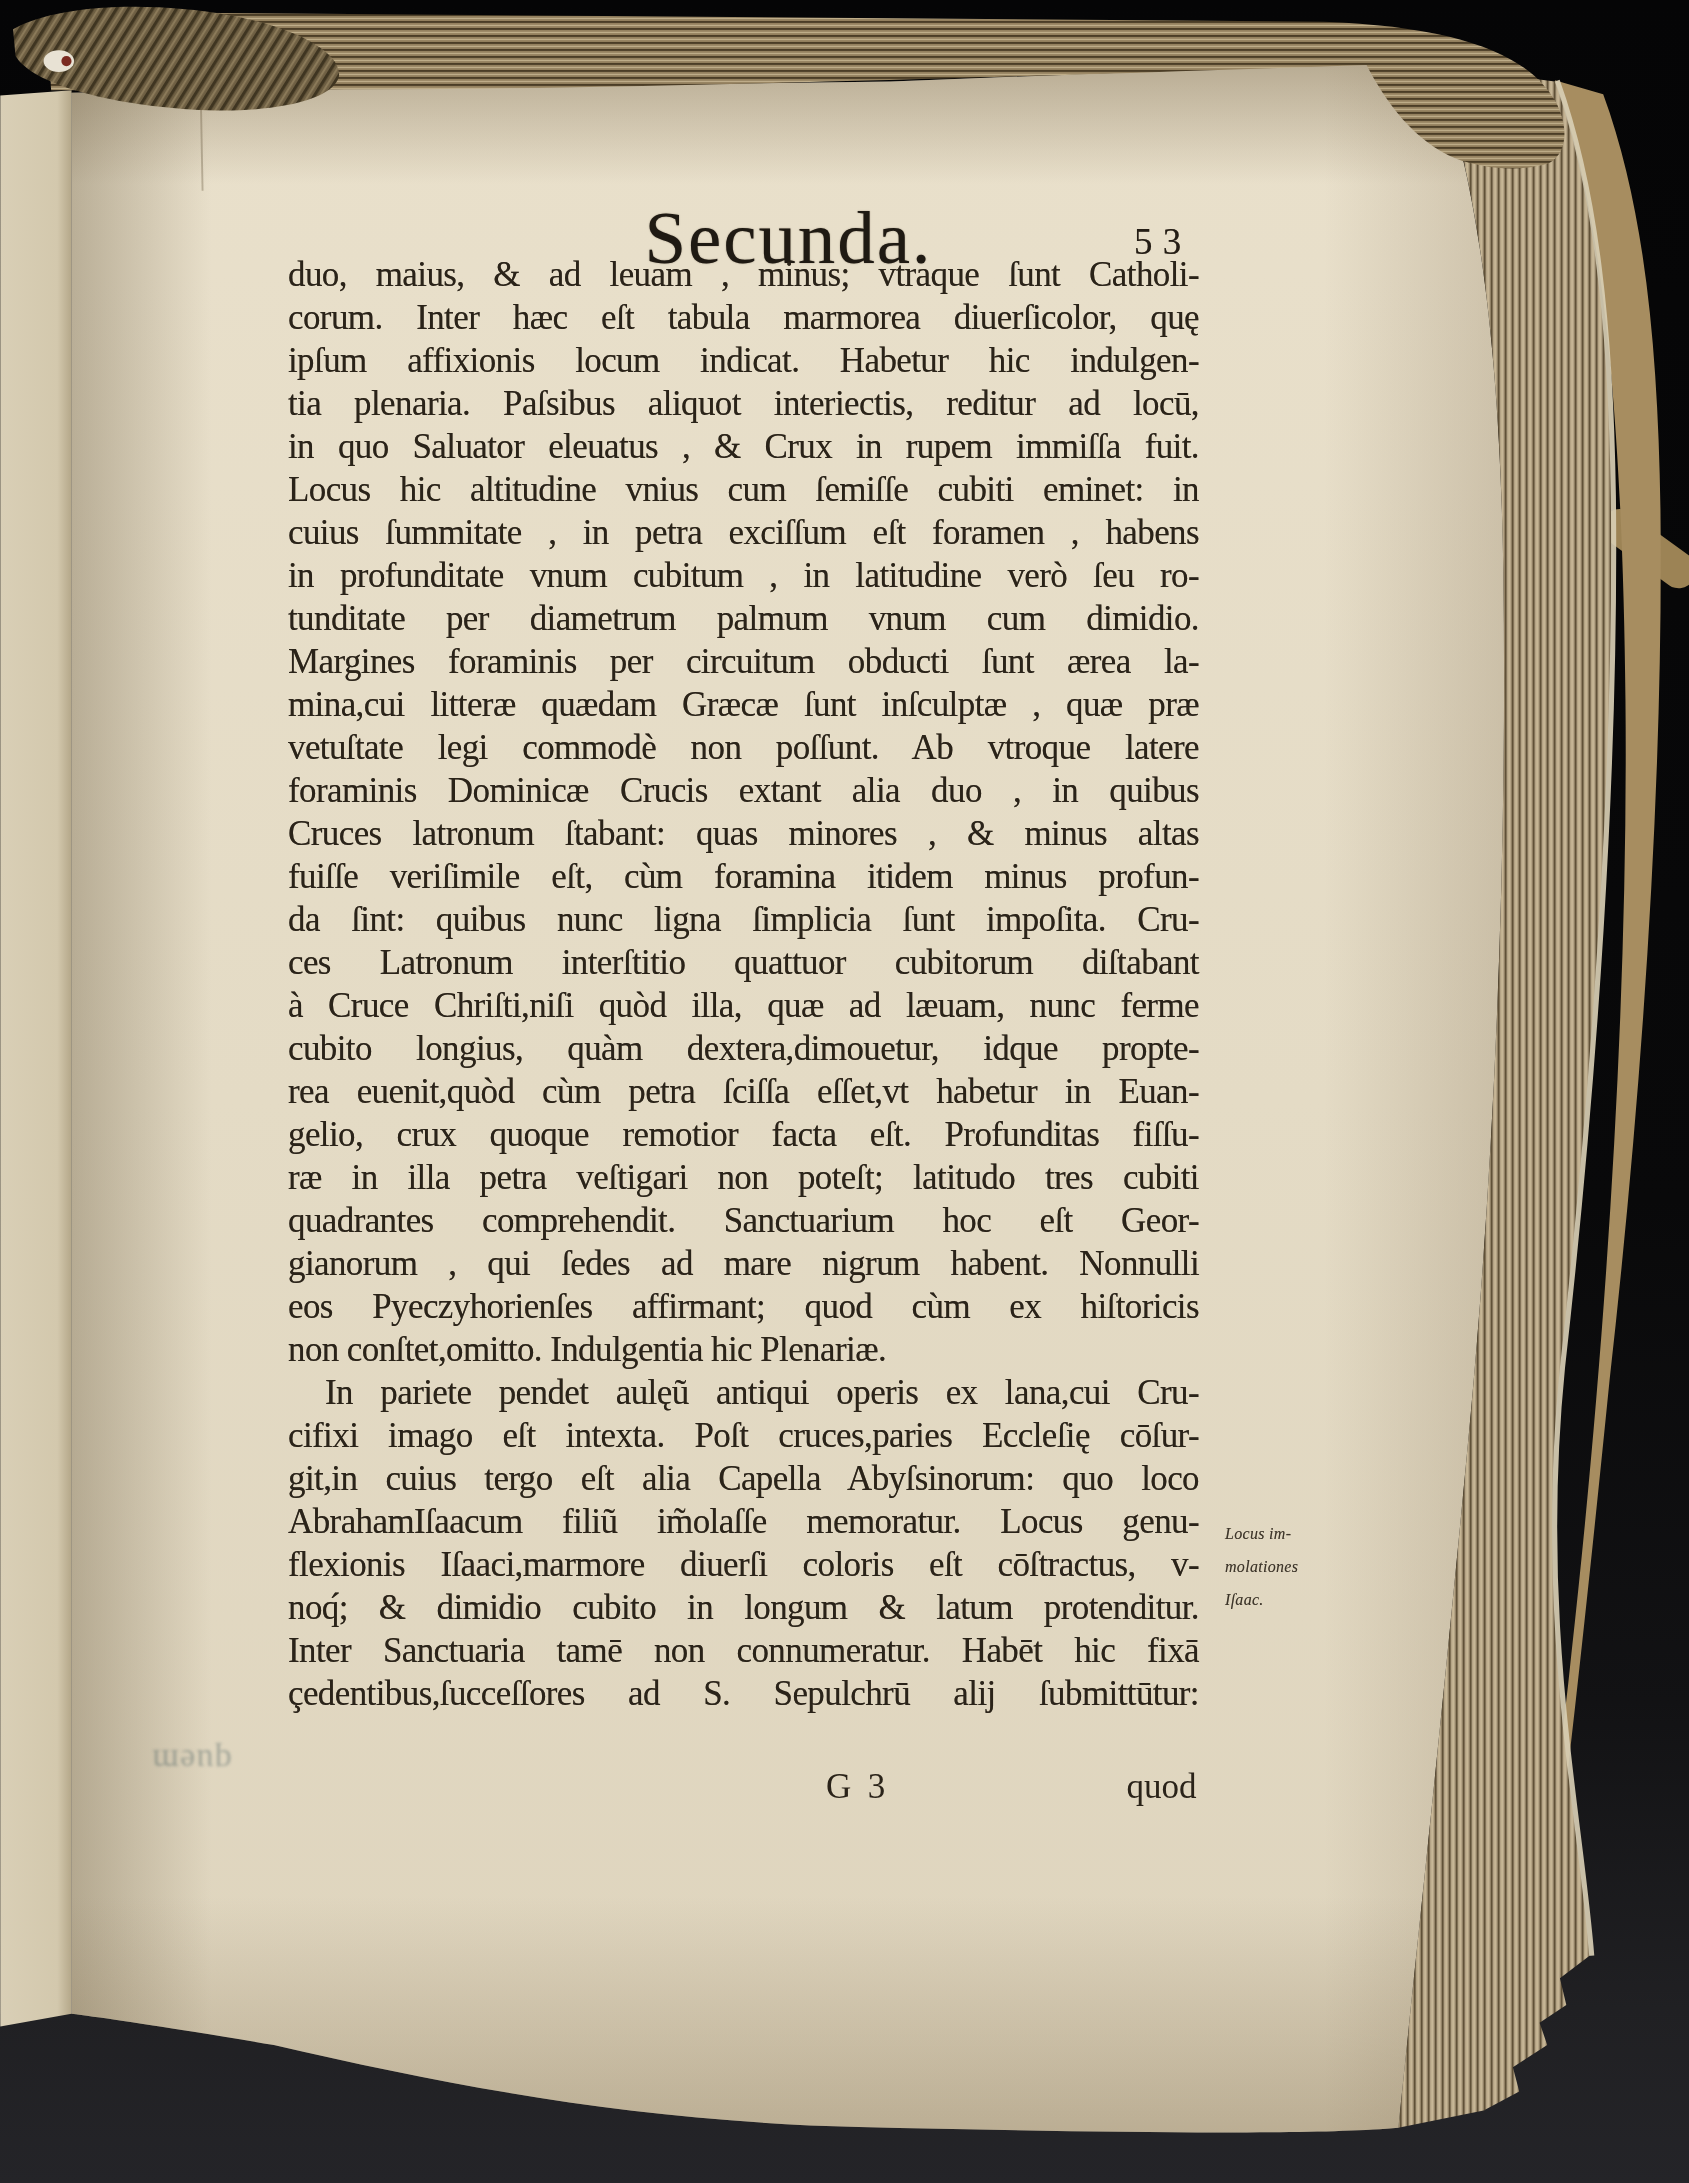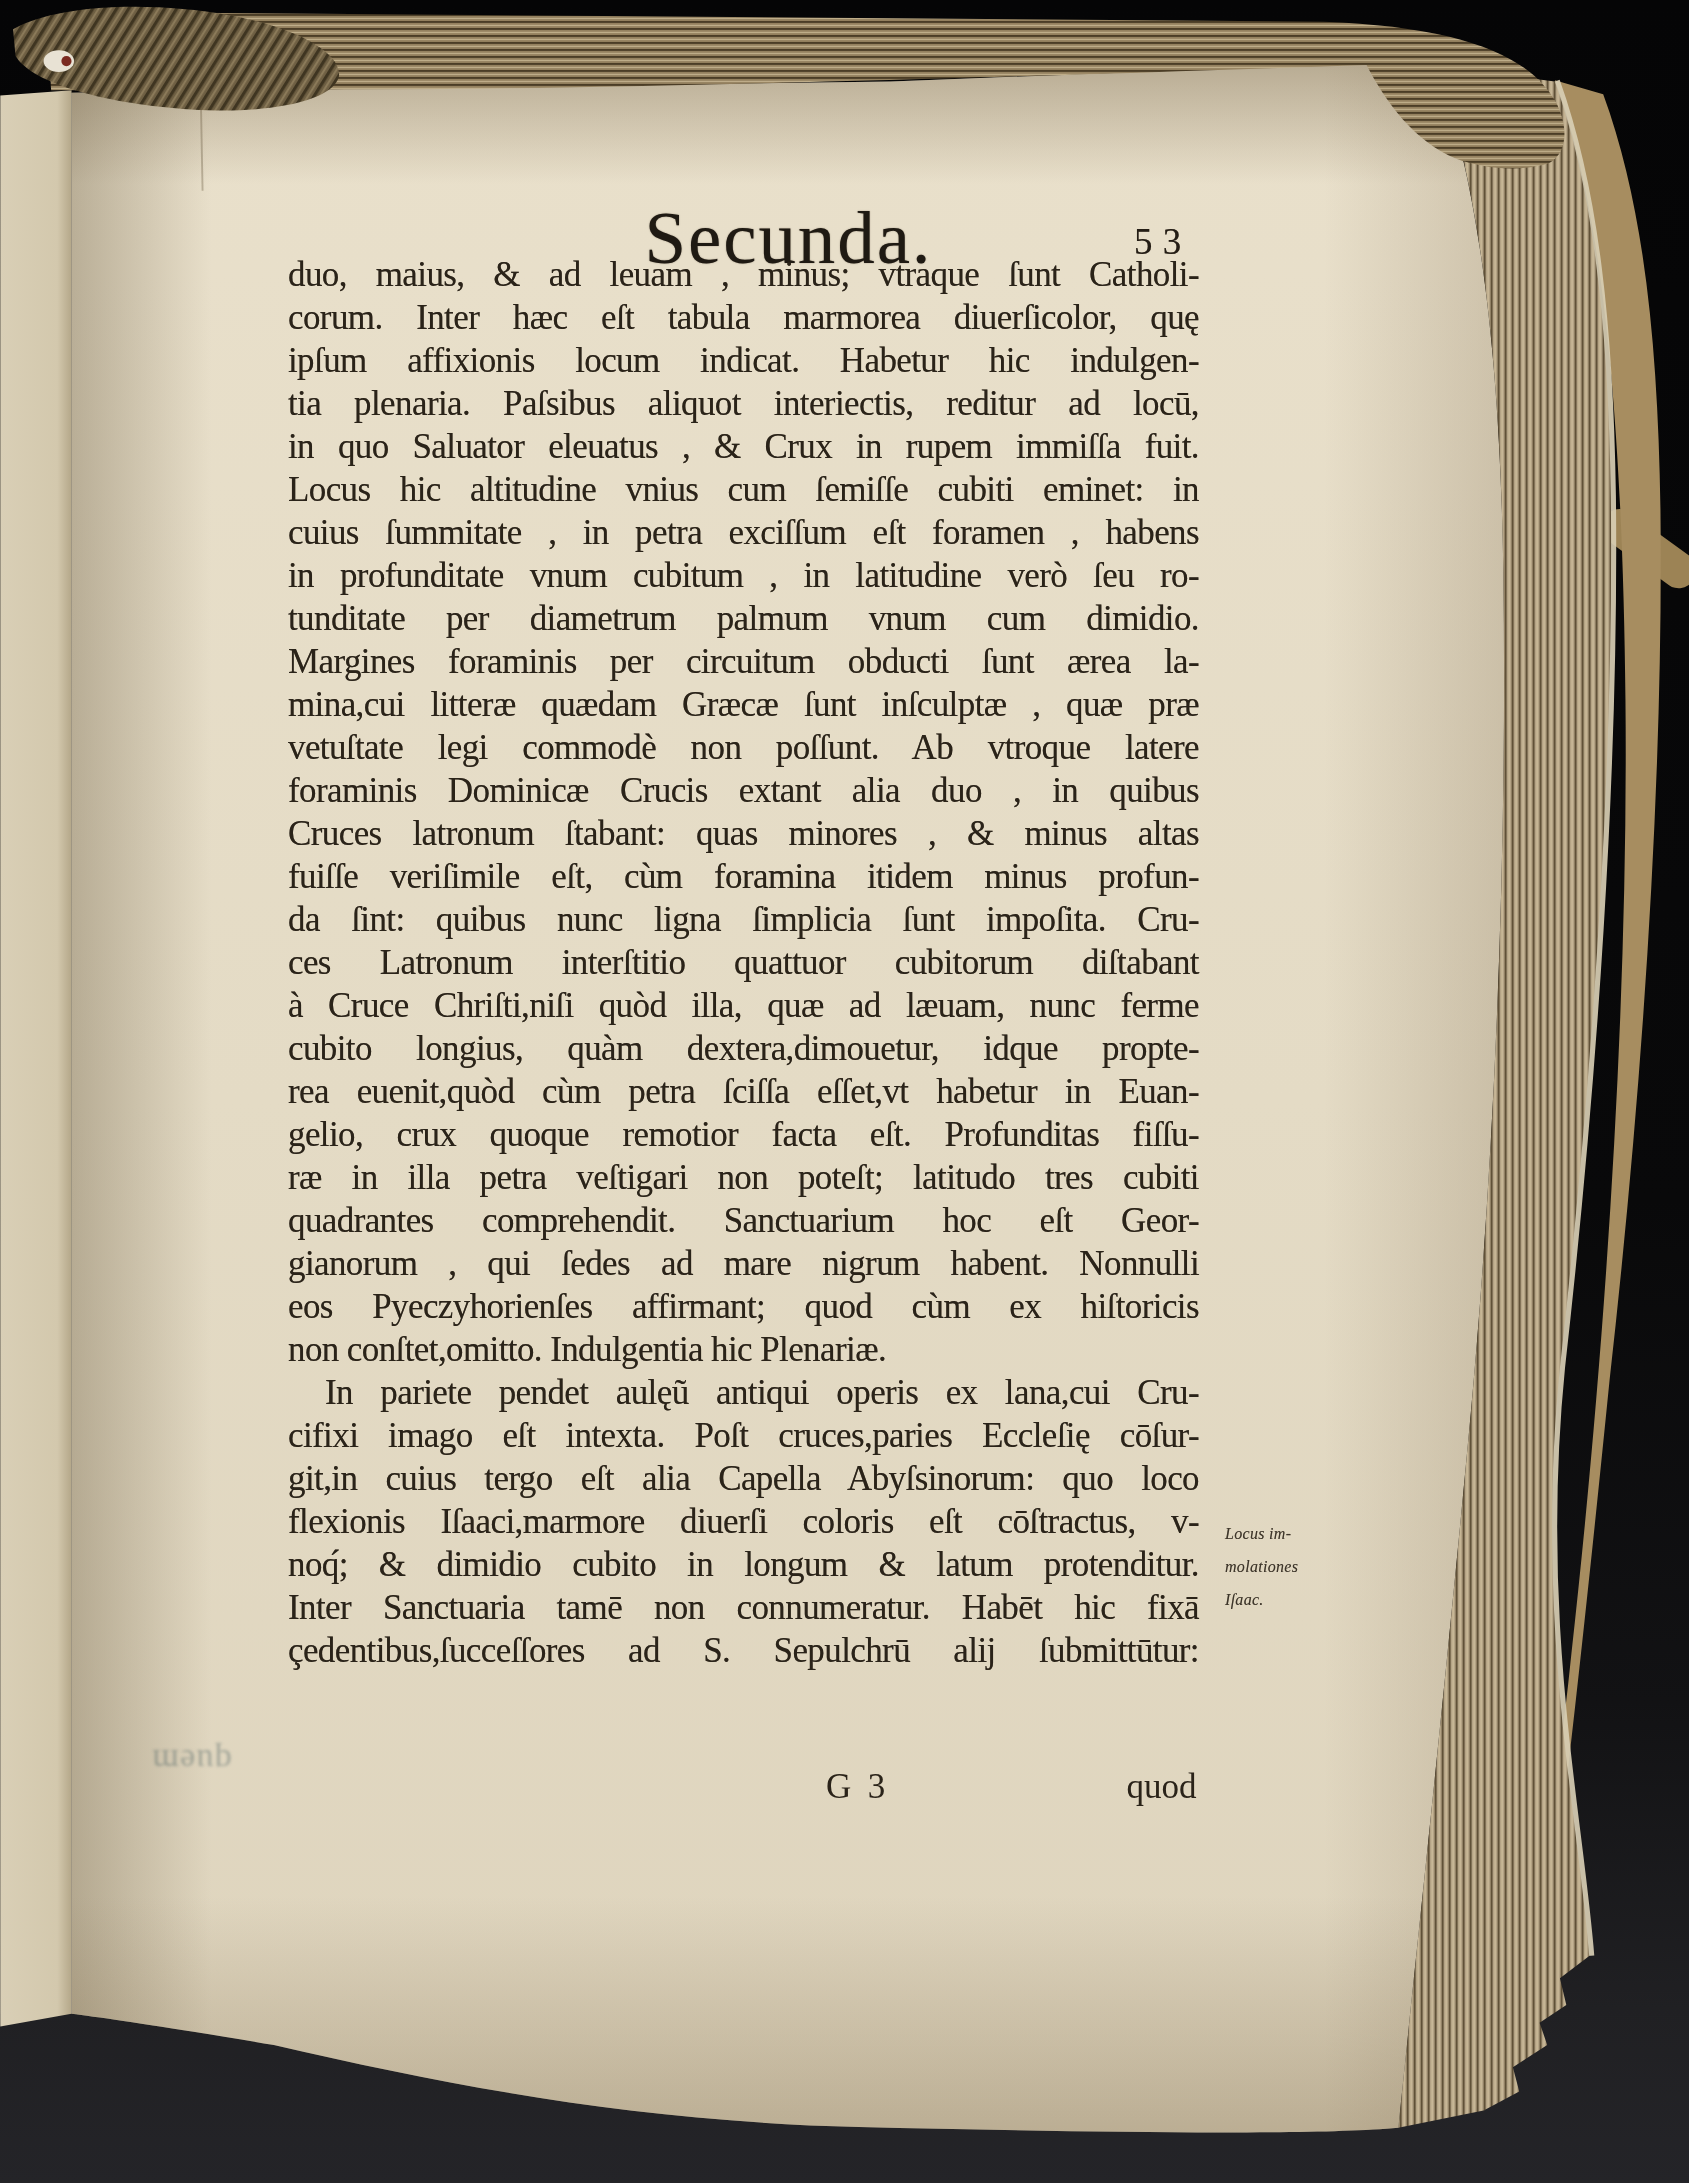--- a/index.html
+++ b/index.html
@@ -193,20 +193,21 @@
         <div class="line">rea euenit,quòd cùm petra ſciſſa eſſet,vt habetur in Euan-</div>
         <div class="line">gelio, crux quoque remotior facta eſt.   Profunditas fiſſu-</div>
         <div class="line">ræ in illa petra veſtigari non poteſt;  latitudo  tres  cubiti</div>
         <div class="line">quadrantes comprehendit.  Sanctuarium  hoc  eſt Geor-</div>
         <div class="line">gianorum ,  qui ſedes ad mare nigrum habent.   Nonnulli</div>
         <div class="line">eos  Pyeczyhorienſes affirmant;  quod  cùm ex hiſtoricis</div>
         <div class="line unjust">non conſtet,omitto.  Indulgentia hic Plenariæ.</div>
         <div class="line indent">In pariete pendet aulęũ antiqui operis ex  lana,cui Cru-</div>
         <div class="line">cifixi imago eſt intexta. Poſt cruces,paries Eccleſię cōſur-</div>
         <div class="line">git,in cuius tergo eſt alia Capella Abyſsinorum: quo loco</div>
+        <div class="line">AbrahamIſaacum filiũ im̃olaſſe memoratur. Locus genu-</div>
         <div class="line">flexionis Iſaaci,marmore diuerſi coloris eſt cōſtractus, v-</div>
         <div class="line">noq́; &amp; dimidio cubito in longum &amp;  latum  protenditur.</div>
         <div class="line">Inter Sanctuaria tamē non connumeratur.  Habēt hic fixā</div>
         <div class="line">çedentibus,ſucceſſores ad S.  Sepulchrū alij ſubmittūtur:</div>
       </div>
 
     <div class="sig-line">
       <span class="sig-mark">G 3</span>
       <span class="catchword">quod</span>
     </div>

